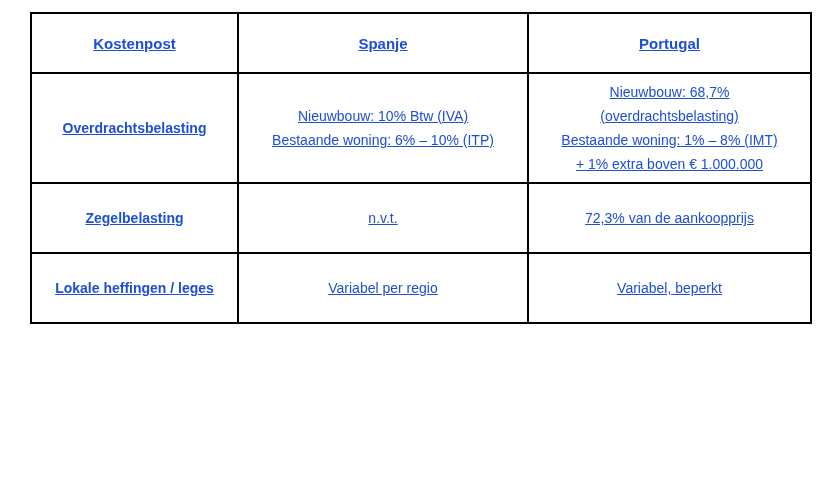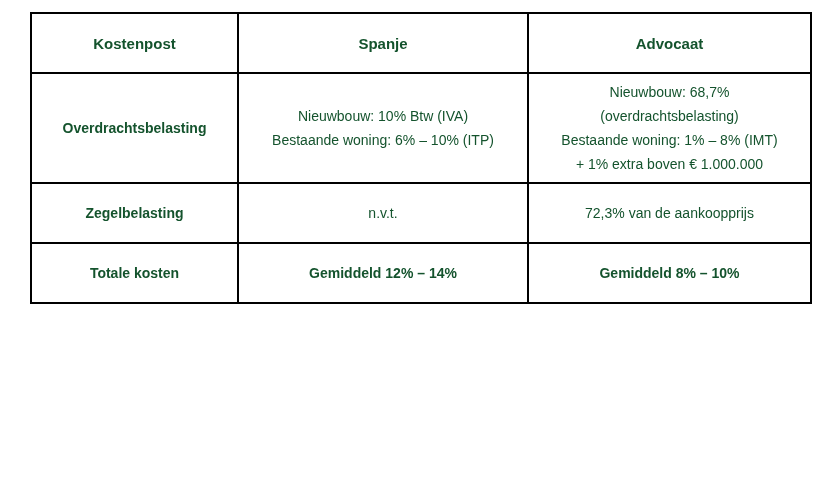--- a/index.html
+++ b/index.html
@@ -26,49 +26,50 @@
     table-layout: fixed;
     background: #ffffff;
   }
   table.cost-table th,
   table.cost-table td {
     border: 2px solid #000000;
     text-align: center;
     vertical-align: middle;
     padding: 4px 10px;
     font-size: 14px;
-    color: #14532d;
+    color: #1d4ed8;
     overflow: hidden;
+    text-decoration: underline;
   }
   table.cost-table th {
     font-size: 15px;
     font-weight: bold;
   }
   tr.header-row     { height: 60px; }
   tr.row-tall       { height: 110px; }
-  tr.row-normal     { height: 60px; }
+  tr.row-normal     { height: 70px; }
   td.label-cell     { font-weight: bold; }
   tr.totals-row td  { font-weight: bold; }
   .cell-line        { line-height: 24px; }
 </style>
 </head>
 <body>
 
 <div class="page">
   <table class="cost-table">
     <colgroup>
       <col style="width:207px">
       <col style="width:290px">
       <col style="width:283px">
     </colgroup>
     <thead>
       <tr class="header-row">
         <th>Kostenpost</th>
         <th>Spanje</th>
-        <th>Advocaat</th>
+        <th>Portugal</th>
       </tr>
     </thead>
     <tbody>
       <tr class="row-tall">
         <td class="label-cell">Overdrachtsbelasting</td>
         <td>
           <div class="cell-line">Nieuwbouw: 10% Btw (IVA)</div>
           <div class="cell-line">Bestaande woning: 6% – 10% (ITP)</div>
         </td>
         <td>
@@ -76,20 +77,20 @@
           <div class="cell-line">(overdrachtsbelasting)</div>
           <div class="cell-line">Bestaande woning: 1% – 8% (IMT)</div>
           <div class="cell-line">+ 1% extra boven € 1.000.000</div>
         </td>
       </tr>
       <tr class="row-normal">
         <td class="label-cell">Zegelbelasting</td>
         <td>n.v.t.</td>
         <td>72,3% van de aankoopprijs</td>
       </tr>
-      <tr class="row-normal totals-row">
-        <td class="label-cell">Totale kosten</td>
-        <td>Gemiddeld 12% – 14%</td>
-        <td>Gemiddeld 8% – 10%</td>
+      <tr class="row-normal">
+        <td class="label-cell">Lokale heffingen / leges</td>
+        <td>Variabel per regio</td>
+        <td>Variabel, beperkt</td>
       </tr>
     </tbody>
   </table>
 </div>
 
 </body></html>

